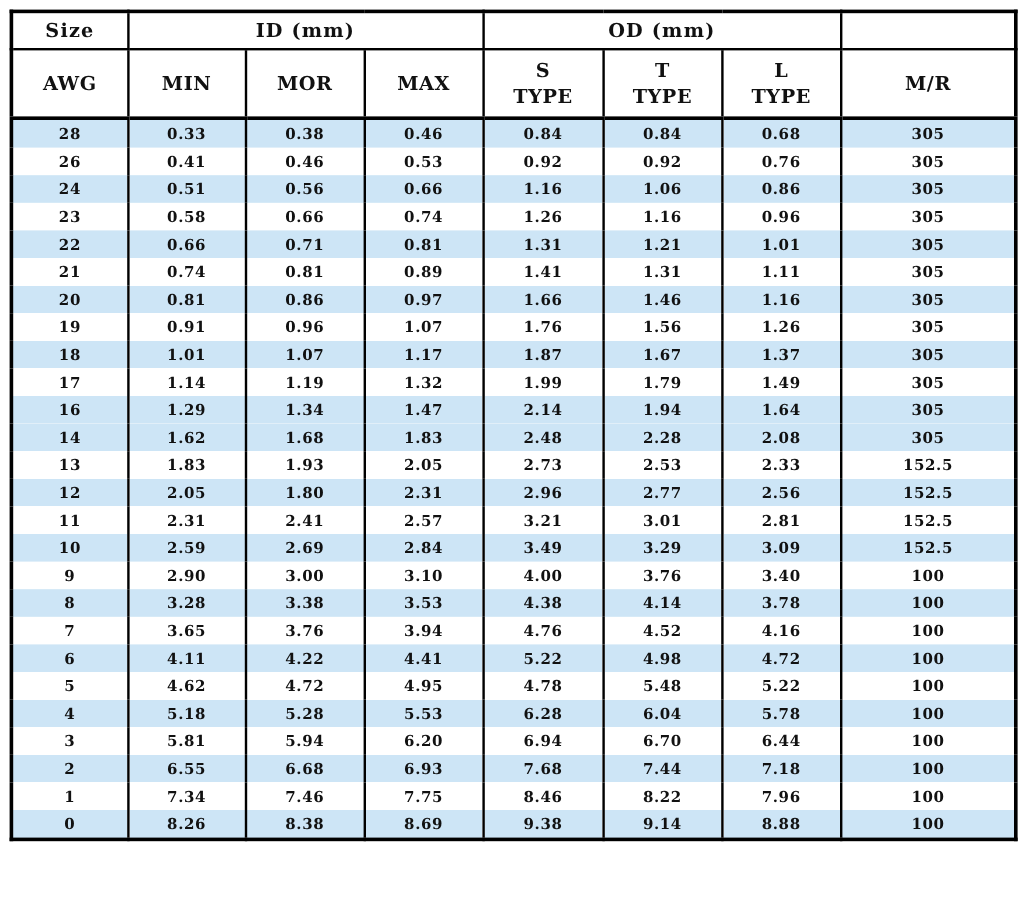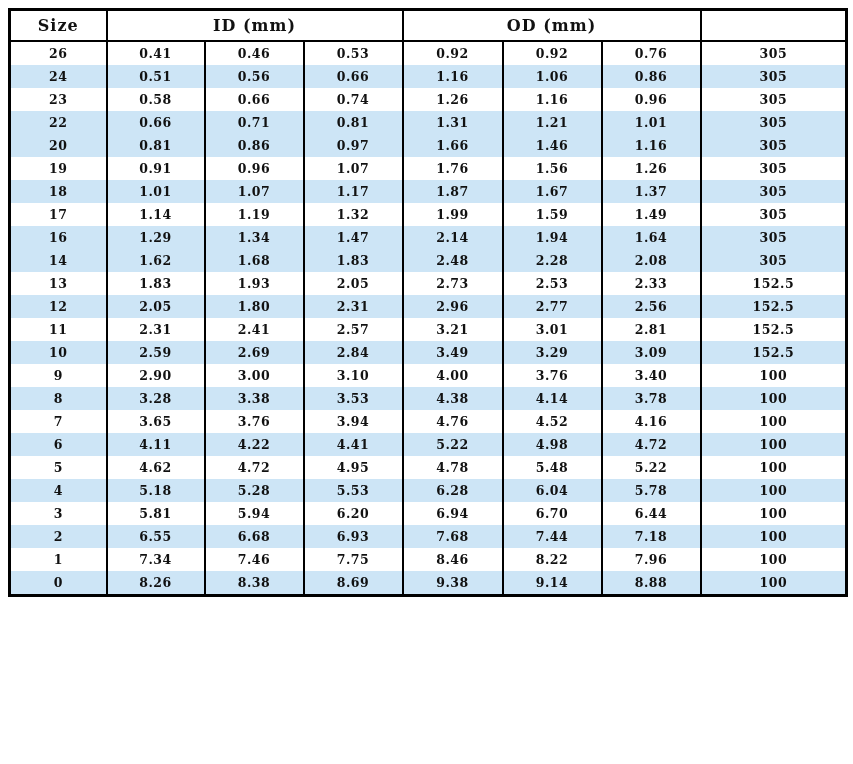--- a/index.html
+++ b/index.html
@@ -75,22 +75,45 @@
       <col style="width:99px">
       <col style="width:146px">
     </colgroup>
     <thead>
       <tr class="hdr-group">
         <th>Size</th>
         <th colspan="3">ID (mm)</th>
         <th colspan="3">OD (mm)</th>
         <th></th>
       </tr>
+      <tr class="hdr-cols">
+        <th>AWG</th>
+        <th>MIN</th>
+        <th>MOR</th>
+        <th>MAX</th>
+        <th class="two-line">S
+TYPE</th>
+        <th class="two-line">T
+TYPE</th>
+        <th class="two-line">L
+TYPE</th>
+        <th>M/R</th>
+      </tr>
     </thead>
     <tbody>
+        <tr class="striped">
+          <td>28</td>
+          <td>0.33</td>
+          <td>0.38</td>
+          <td>0.46</td>
+          <td>0.84</td>
+          <td>0.84</td>
+          <td>0.68</td>
+          <td>305</td>
+        </tr>
         <tr>
           <td>26</td>
           <td>0.41</td>
           <td>0.46</td>
           <td>0.53</td>
           <td>0.92</td>
           <td>0.92</td>
           <td>0.76</td>
           <td>305</td>
         </tr>
@@ -117,20 +140,30 @@
         <tr class="striped">
           <td>22</td>
           <td>0.66</td>
           <td>0.71</td>
           <td>0.81</td>
           <td>1.31</td>
           <td>1.21</td>
           <td>1.01</td>
           <td>305</td>
         </tr>
+        <tr>
+          <td>21</td>
+          <td>0.74</td>
+          <td>0.81</td>
+          <td>0.89</td>
+          <td>1.41</td>
+          <td>1.31</td>
+          <td>1.11</td>
+          <td>305</td>
+        </tr>
         <tr class="striped">
           <td>20</td>
           <td>0.81</td>
           <td>0.86</td>
           <td>0.97</td>
           <td>1.66</td>
           <td>1.46</td>
           <td>1.16</td>
           <td>305</td>
         </tr>
@@ -153,21 +186,21 @@
           <td>1.67</td>
           <td>1.37</td>
           <td>305</td>
         </tr>
         <tr>
           <td>17</td>
           <td>1.14</td>
           <td>1.19</td>
           <td>1.32</td>
           <td>1.99</td>
-          <td>1.59</td>
+          <td>1.79</td>
           <td>1.49</td>
           <td>305</td>
         </tr>
         <tr class="striped">
           <td>16</td>
           <td>1.29</td>
           <td>1.34</td>
           <td>1.47</td>
           <td>2.14</td>
           <td>1.94</td>

